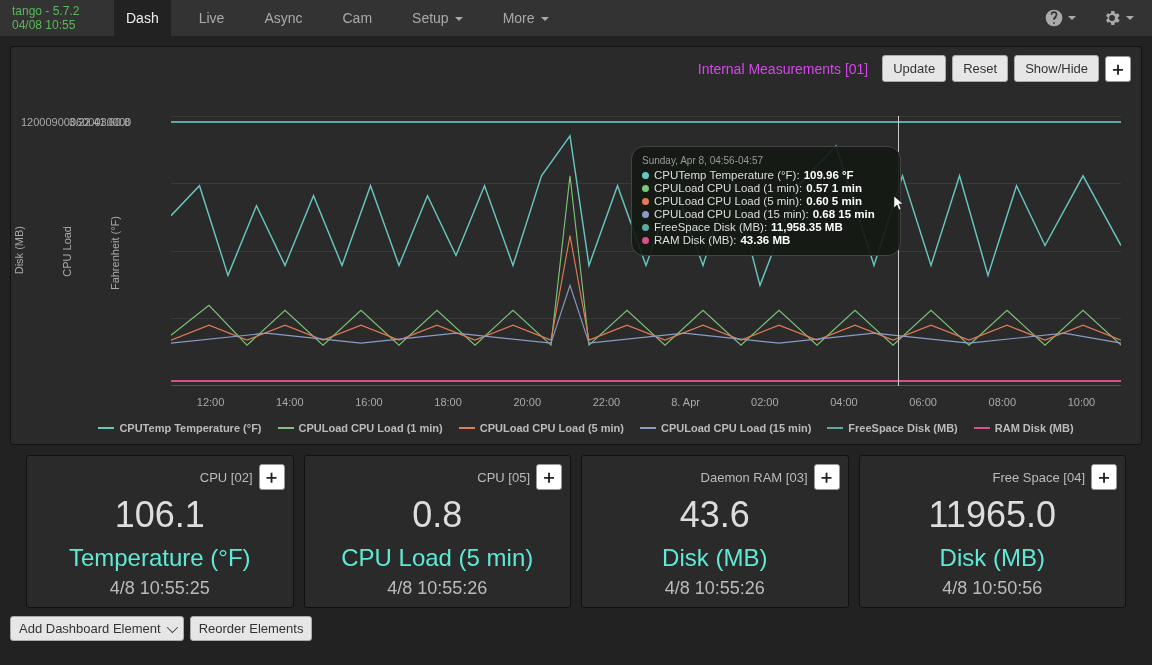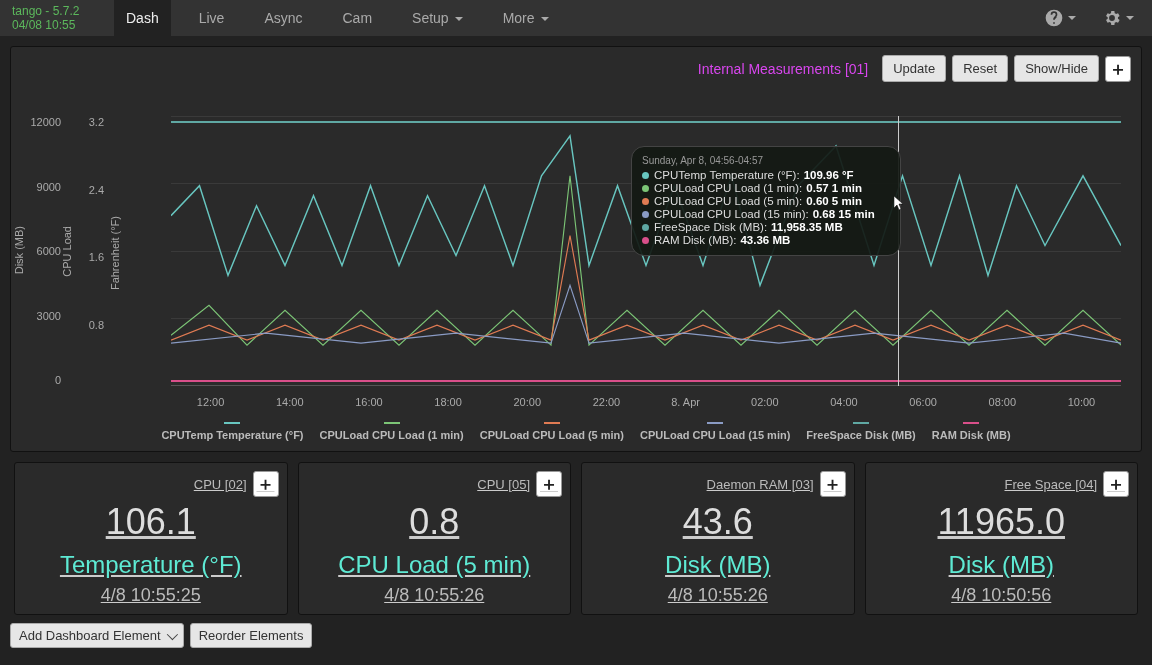--- a/index.html
+++ b/index.html
@@ -120,21 +120,21 @@
     position: relative;
     height: 330px;
     margin-top: 4px;
   }
   .y-axis {
     position: absolute;
     top: 30px;
     bottom: 30px;
     width: 40px;
     display: flex;
-    flex-direction: column;
+    flex-direction: row;
     justify-content: space-between;
     text-align: right;
     font-size: 11px;
     color: #aaa;
   }
   .y-axis.y1 { left: 0; }
   .y-axis.y2 { left: 48px; width: 35px; }
   .y-axis.y3 { left: 96px; width: 40px; }
   .axis-label {
     position: absolute;
@@ -209,29 +209,28 @@
   }
 
   .legend {
     display: flex;
     flex-wrap: wrap;
     gap: 16px;
     font-size: 11px;
     padding: 6px 40px 2px 60px;
     justify-content: center;
   }
-  .legend-item { display: flex; align-items: center; gap: 5px; font-weight: bold; color: #bbb; flex-direction: column; }
+  .legend-item { display: flex; align-items: center; gap: 5px; font-weight: bold; color: #bbb; }
   .legend-line { width: 16px; height: 2px; }
 
   
   .cards {
     display: flex;
     gap: 10px;
-    margin: 0 14px;
-    text-decoration: underline;
+    margin: 0 26px;
   }
   .card {
     flex: 1;
     border: 1px solid #111;
     border-radius: 3px;
     background: #2a2a2a;
     padding: 8px;
     text-align: center;
     position: relative;
   }

